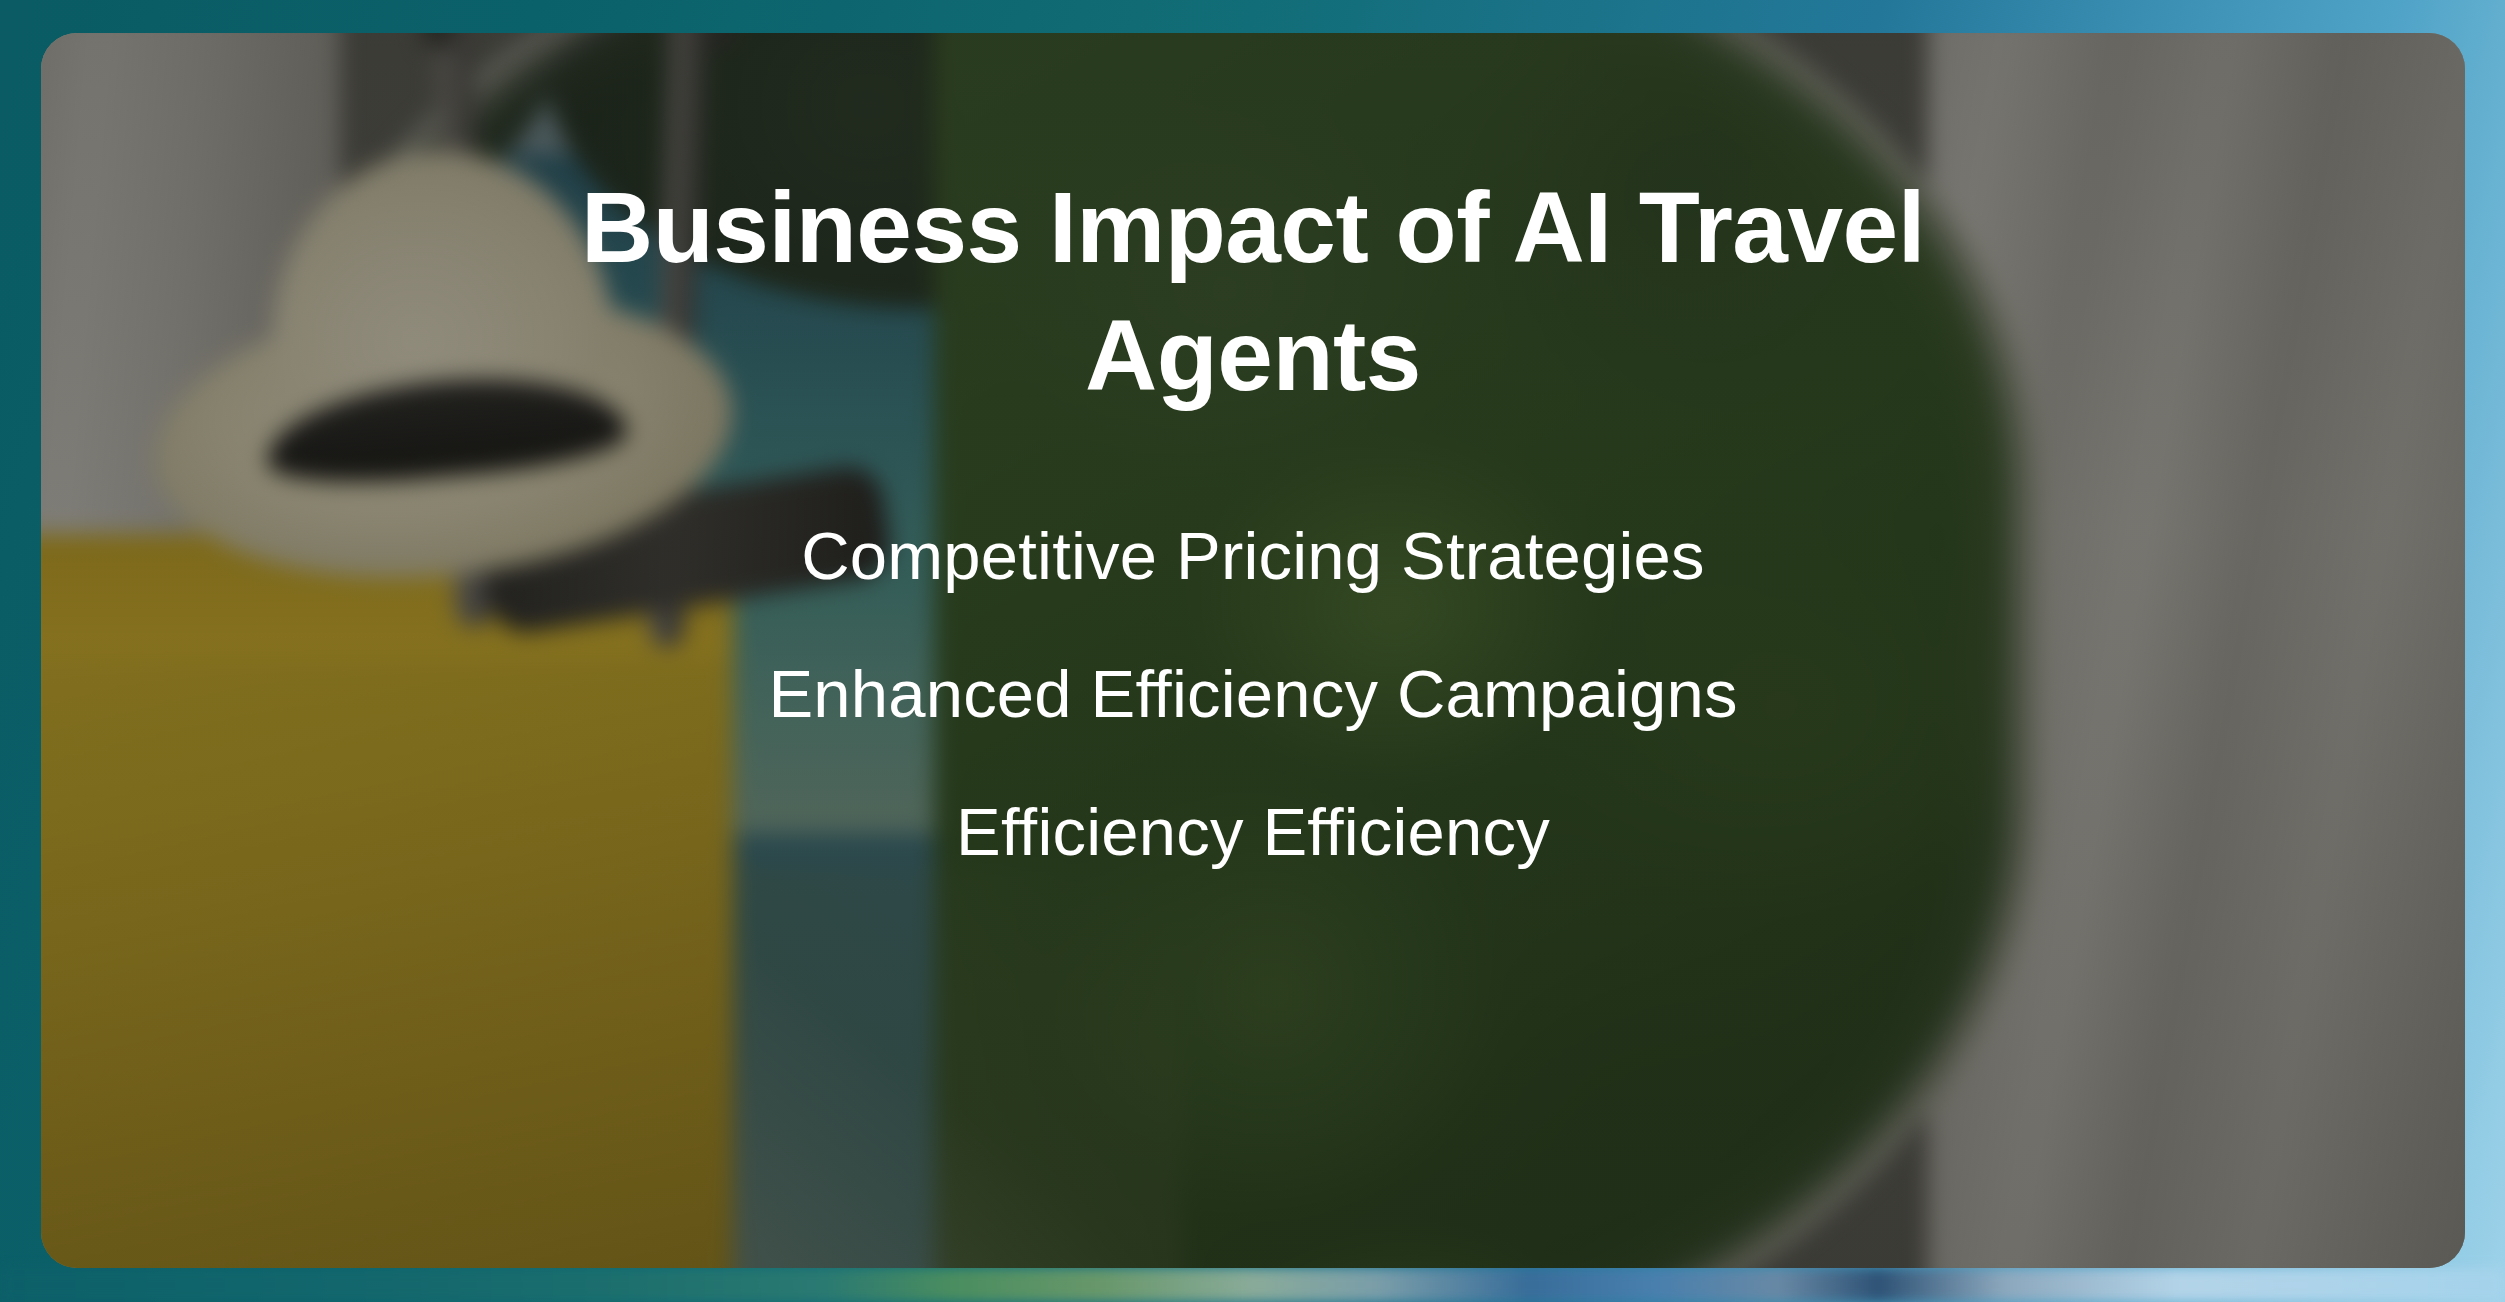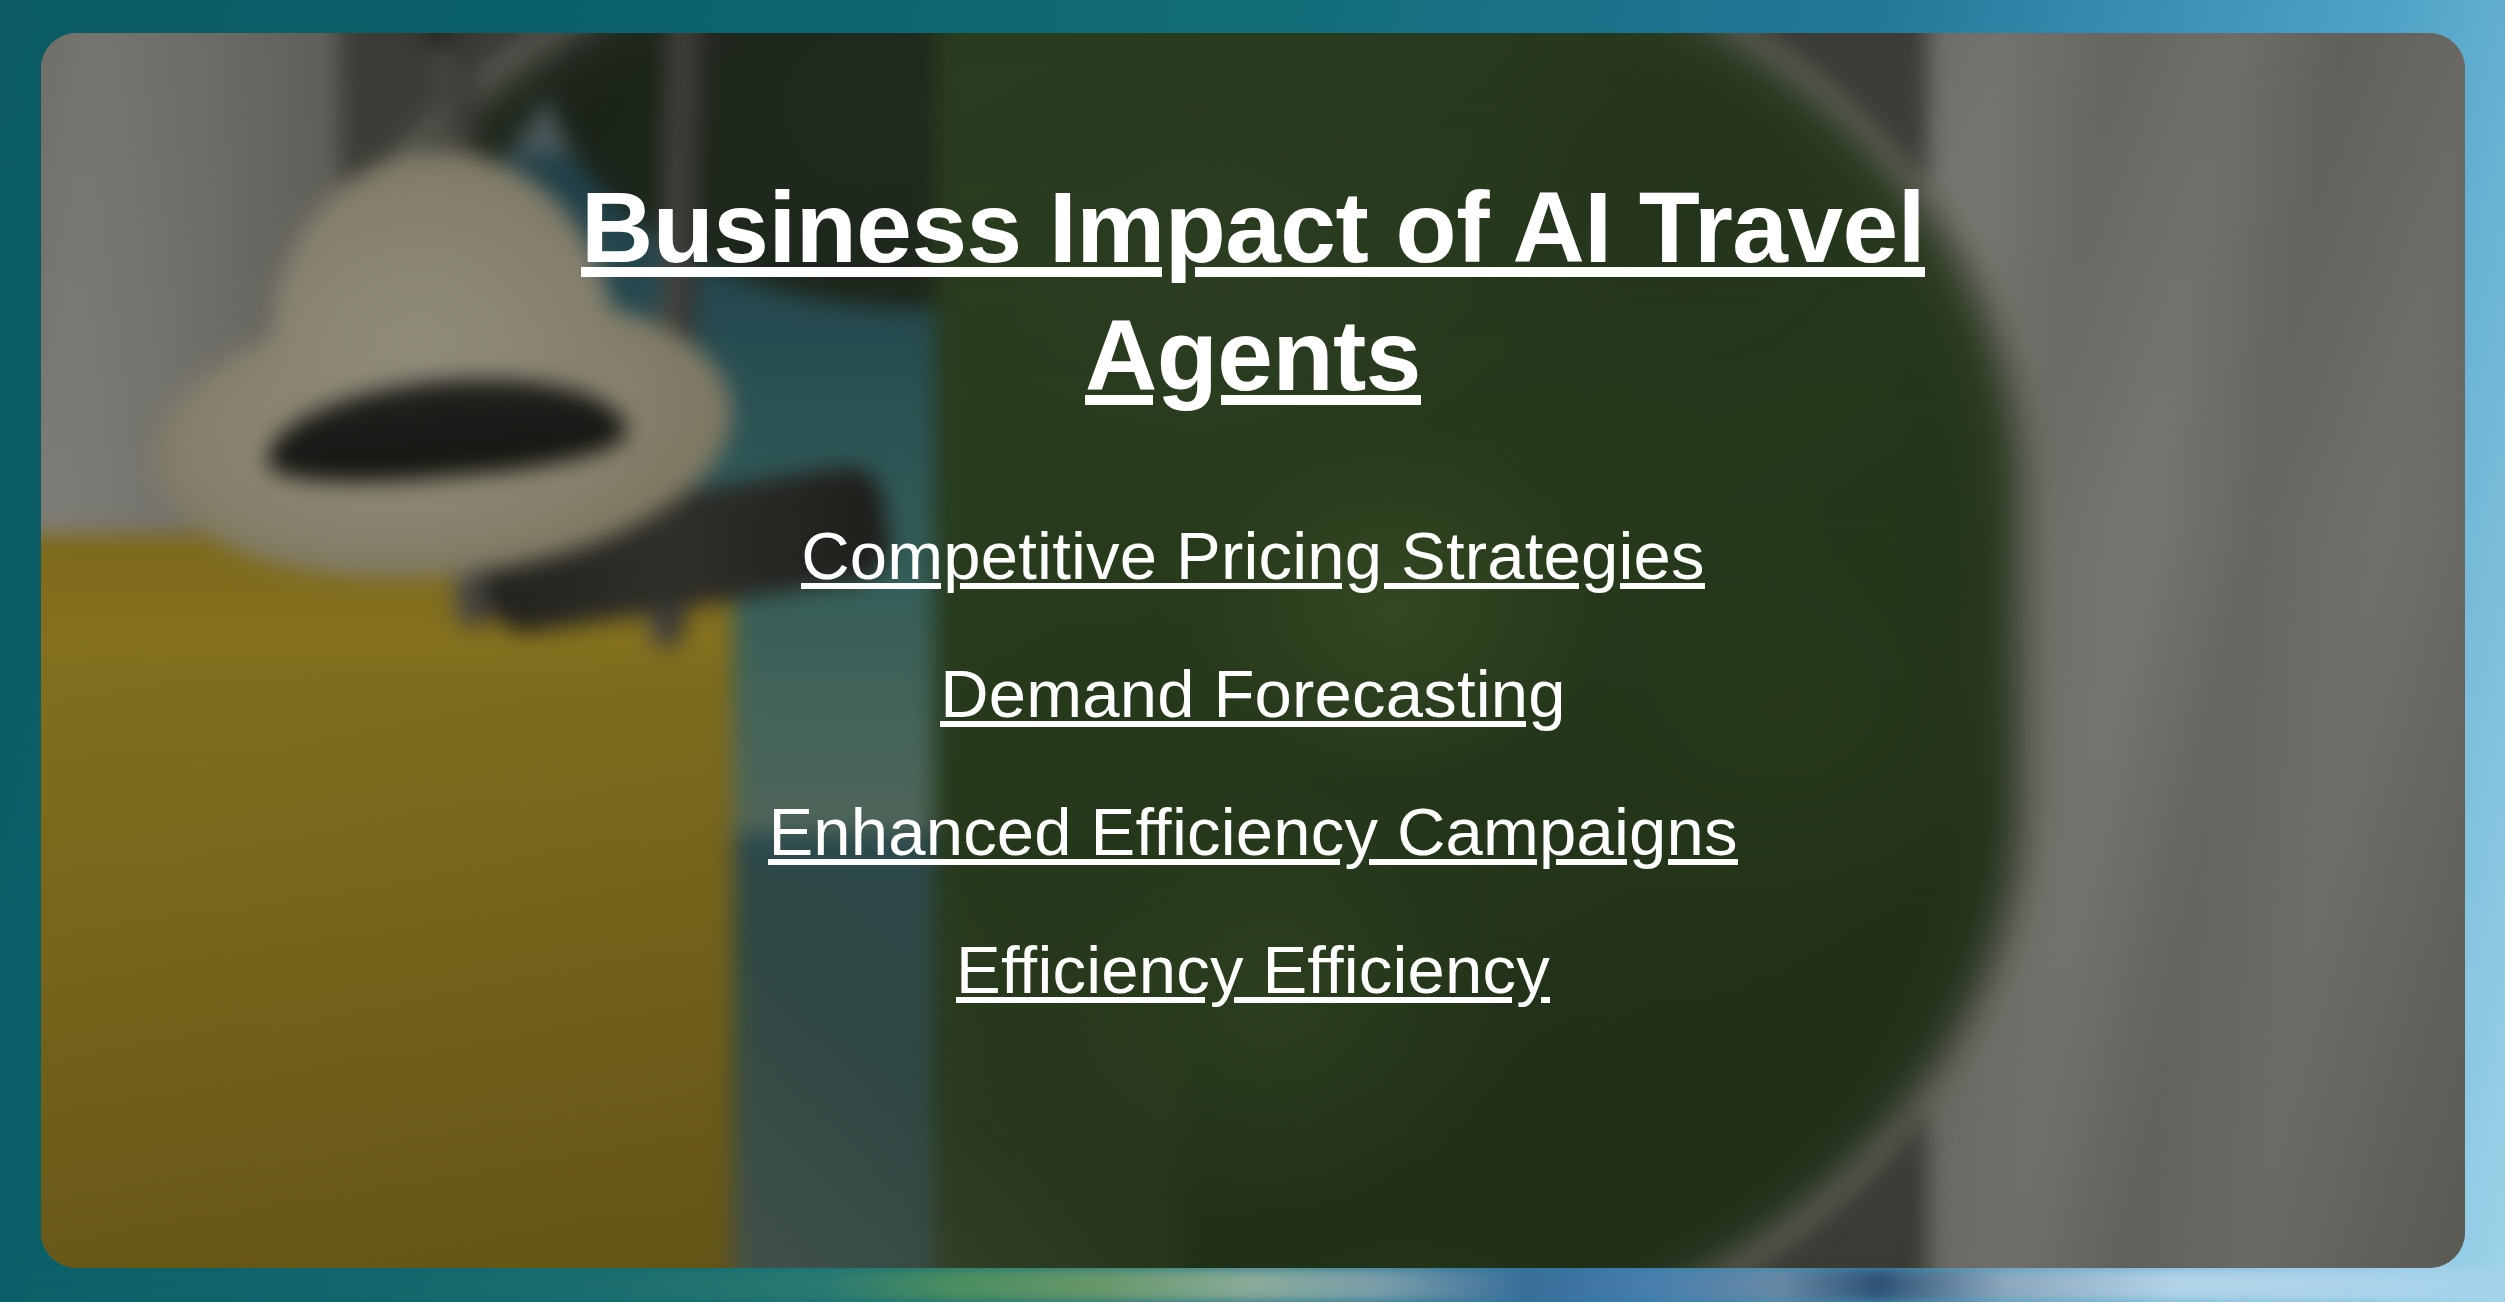--- a/index.html
+++ b/index.html
@@ -1,15 +1,15 @@
 <!DOCTYPE html>
 <html><head>
 <meta charset="utf-8">
 <style>
-  * { margin:0; padding:0; box-sizing:border-box;text-decoration:underline; }
+  * { margin:0; padding:0; box-sizing:border-box; }
 
   html, body {
     width:2505px; height:1302px;
     overflow:hidden;
     font-family:"Liberation Sans", sans-serif;
   }
 
   
   .slide-frame {
     position:relative;
@@ -328,20 +328,19 @@
     </div>
 
     <div class="overlay"></div>
 
     <div class="content">
 
       <h1 class="slide-title">Business Impact of AI Travel Agents</h1>
 
       <ul class="bullet-list">
         <li class="bullet-item">Competitive Pricing Strategies</li>
-        <li class="bullet-item">Demand Forecasting</li>
         <li class="bullet-item">Enhanced Efficiency Campaigns</li>
         <li class="bullet-item">Efficiency Efficiency</li>
       </ul>
 
     </div>
   </div>
 </div>
 
 </body></html>

